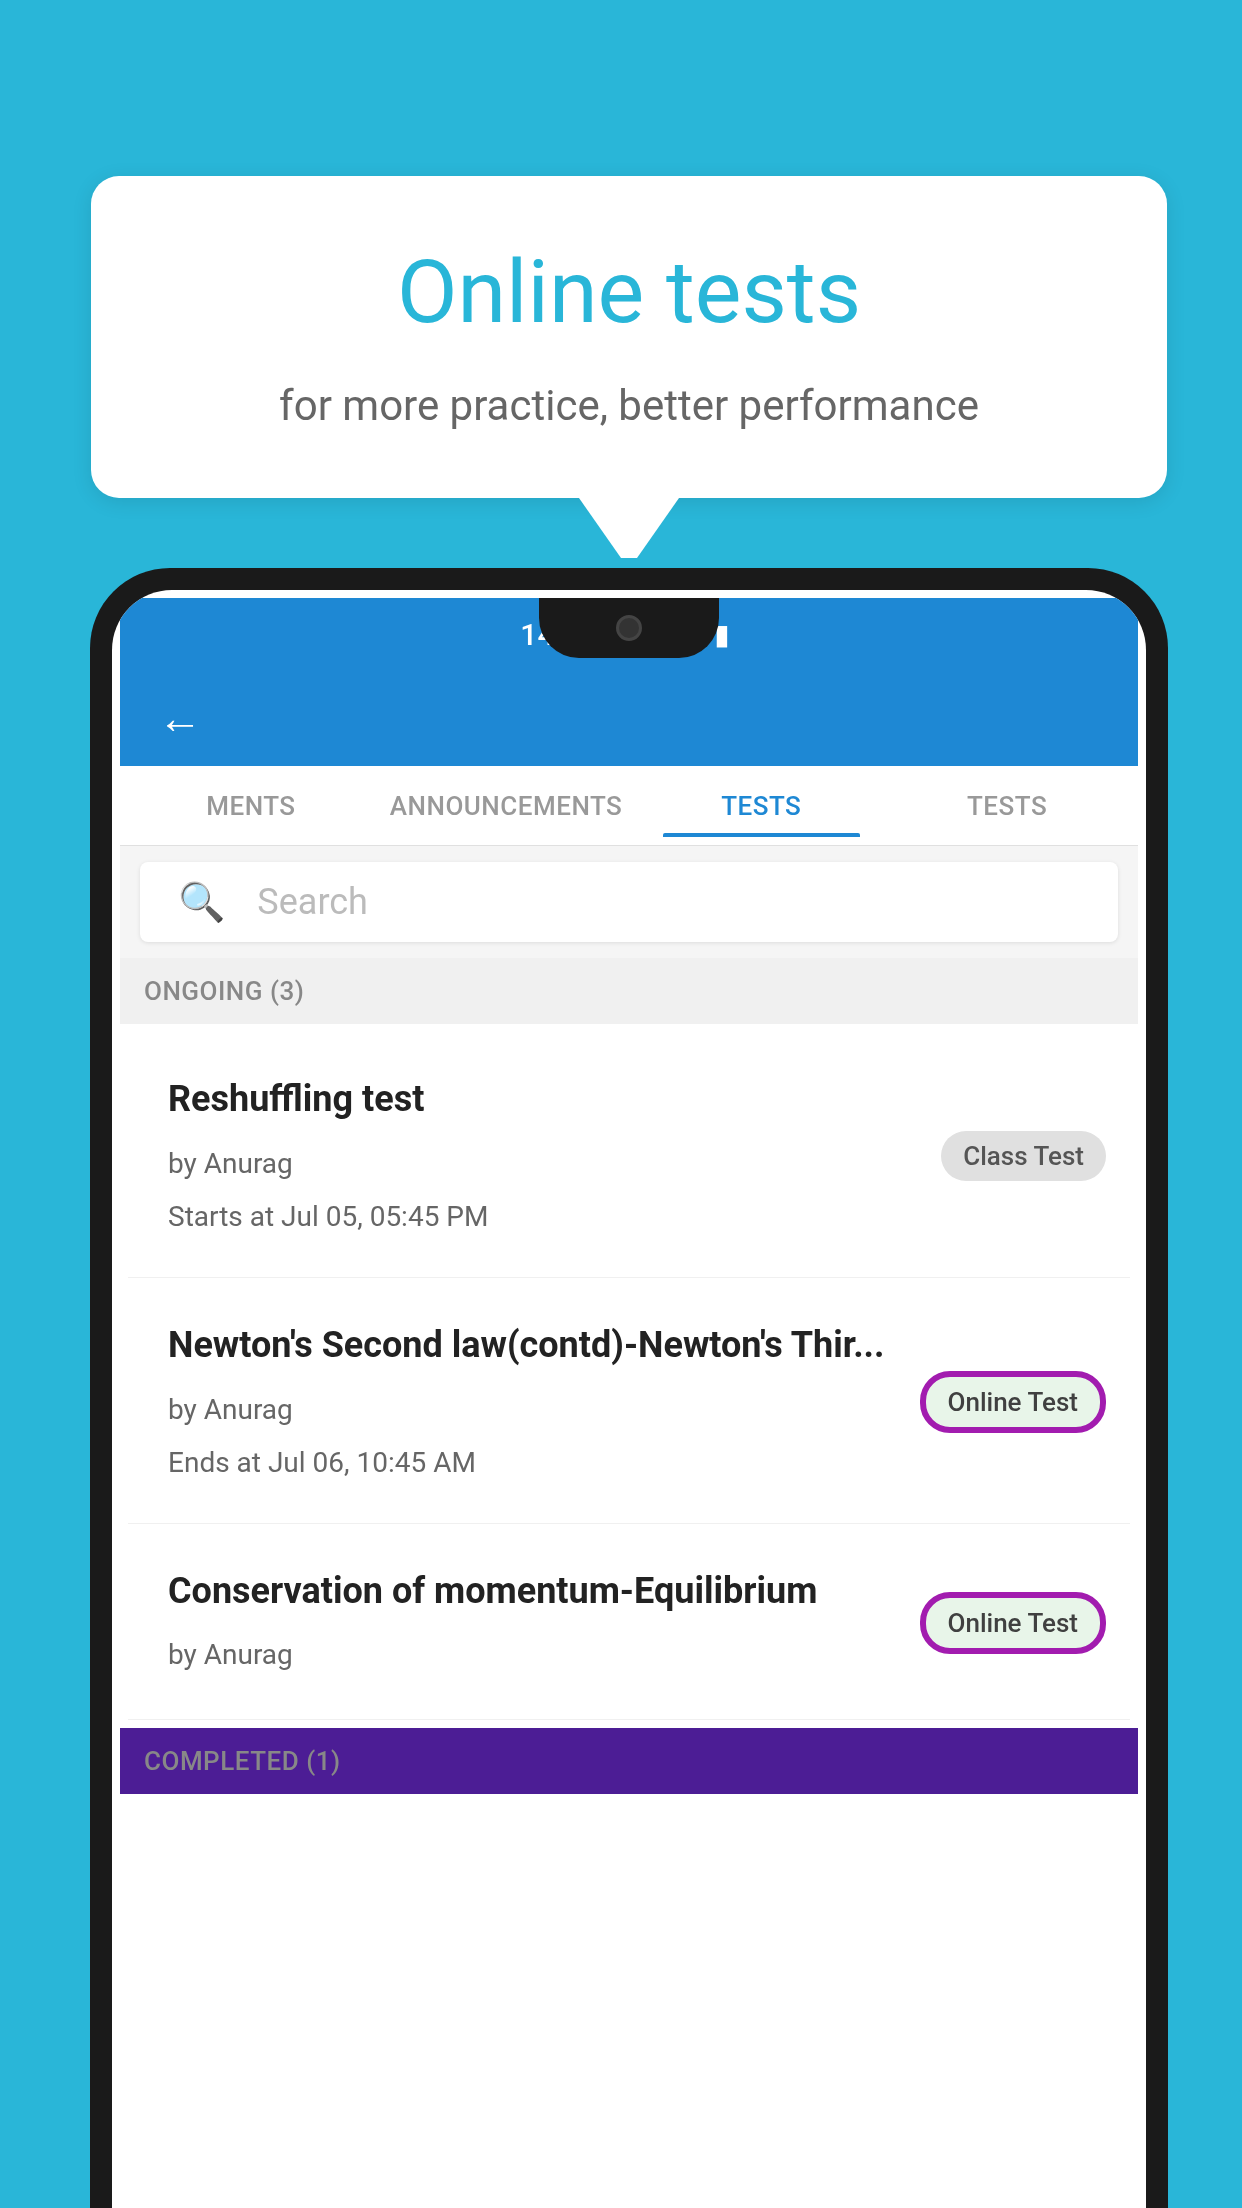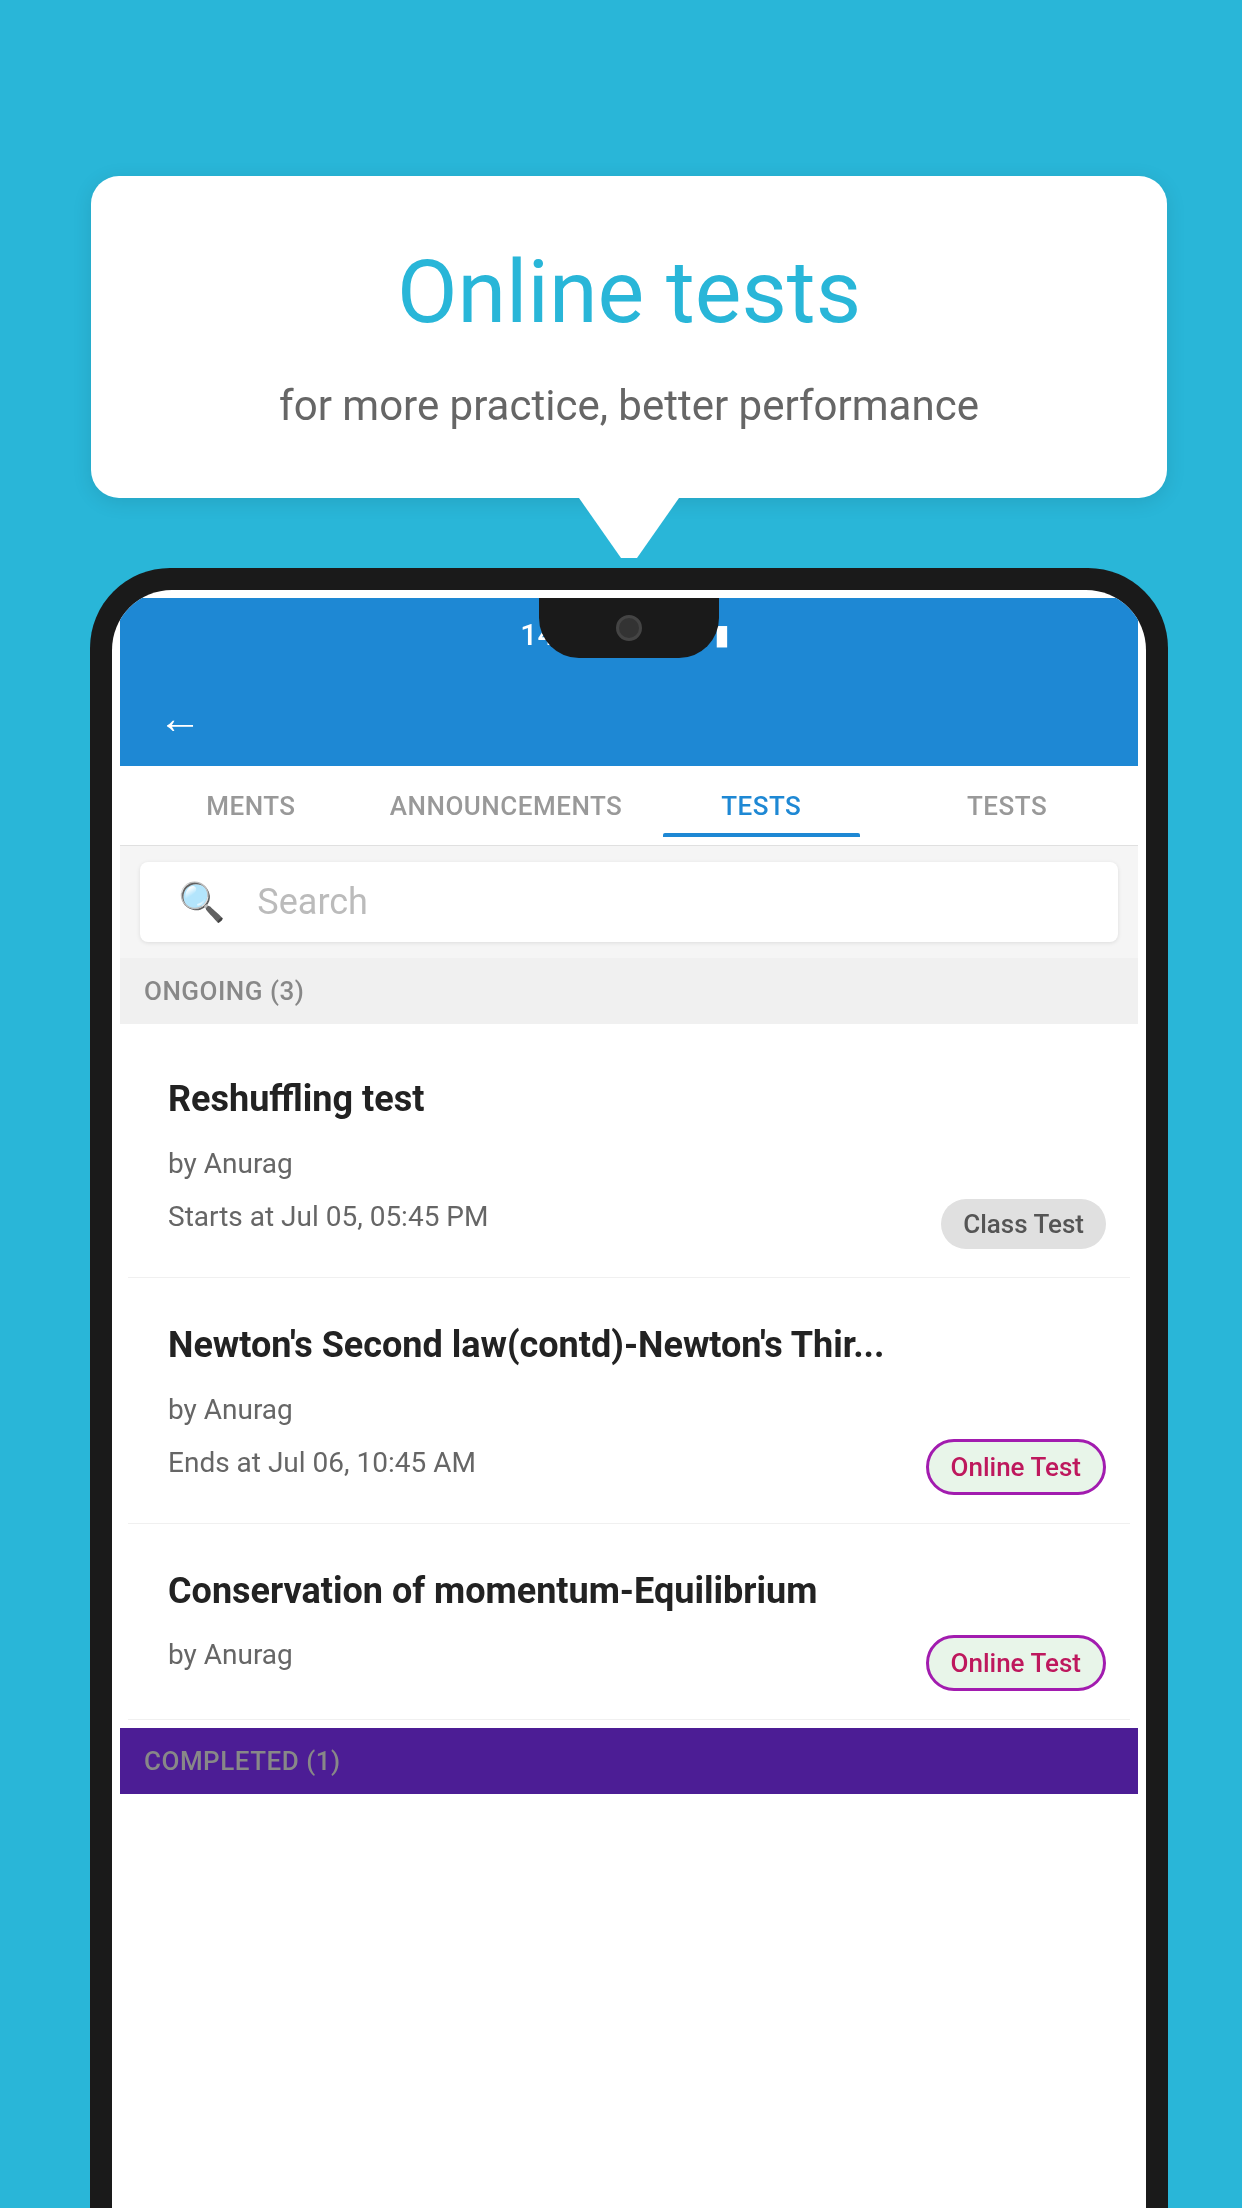--- a/index.html
+++ b/index.html
@@ -217,21 +217,21 @@
     
     .test-list {
       background: white;
     }
 
     .test-item {
       background: white;
       padding: 28px 24px 28px 24px;
       border-bottom: 1px solid #f0f0f0;
       display: flex;
-      align-items: flex-end;
+      align-items: center;
       justify-content: space-between;
     }
 
     .test-info {
       flex: 1;
       padding-right: 20px;
     }
 
     .test-name {
       font-size: 36px;
@@ -262,22 +262,22 @@
       margin-top: 4px;
     }
 
     .badge-class {
       background: #e0e0e0;
       color: #555;
     }
 
     .badge-online {
       background: #e8f5e9;
-      color: #be185d;
-      border: 3px solid #a21caf;
+      color: #404040;
+      border: 6px solid #a21caf;
     }
 
     .completed-label {
       background: #4c1d95;
       padding: 18px 24px;
       font-size: 26px;
       color: #888;
       font-weight: 500;
       letter-spacing: 0.5px;
     }

